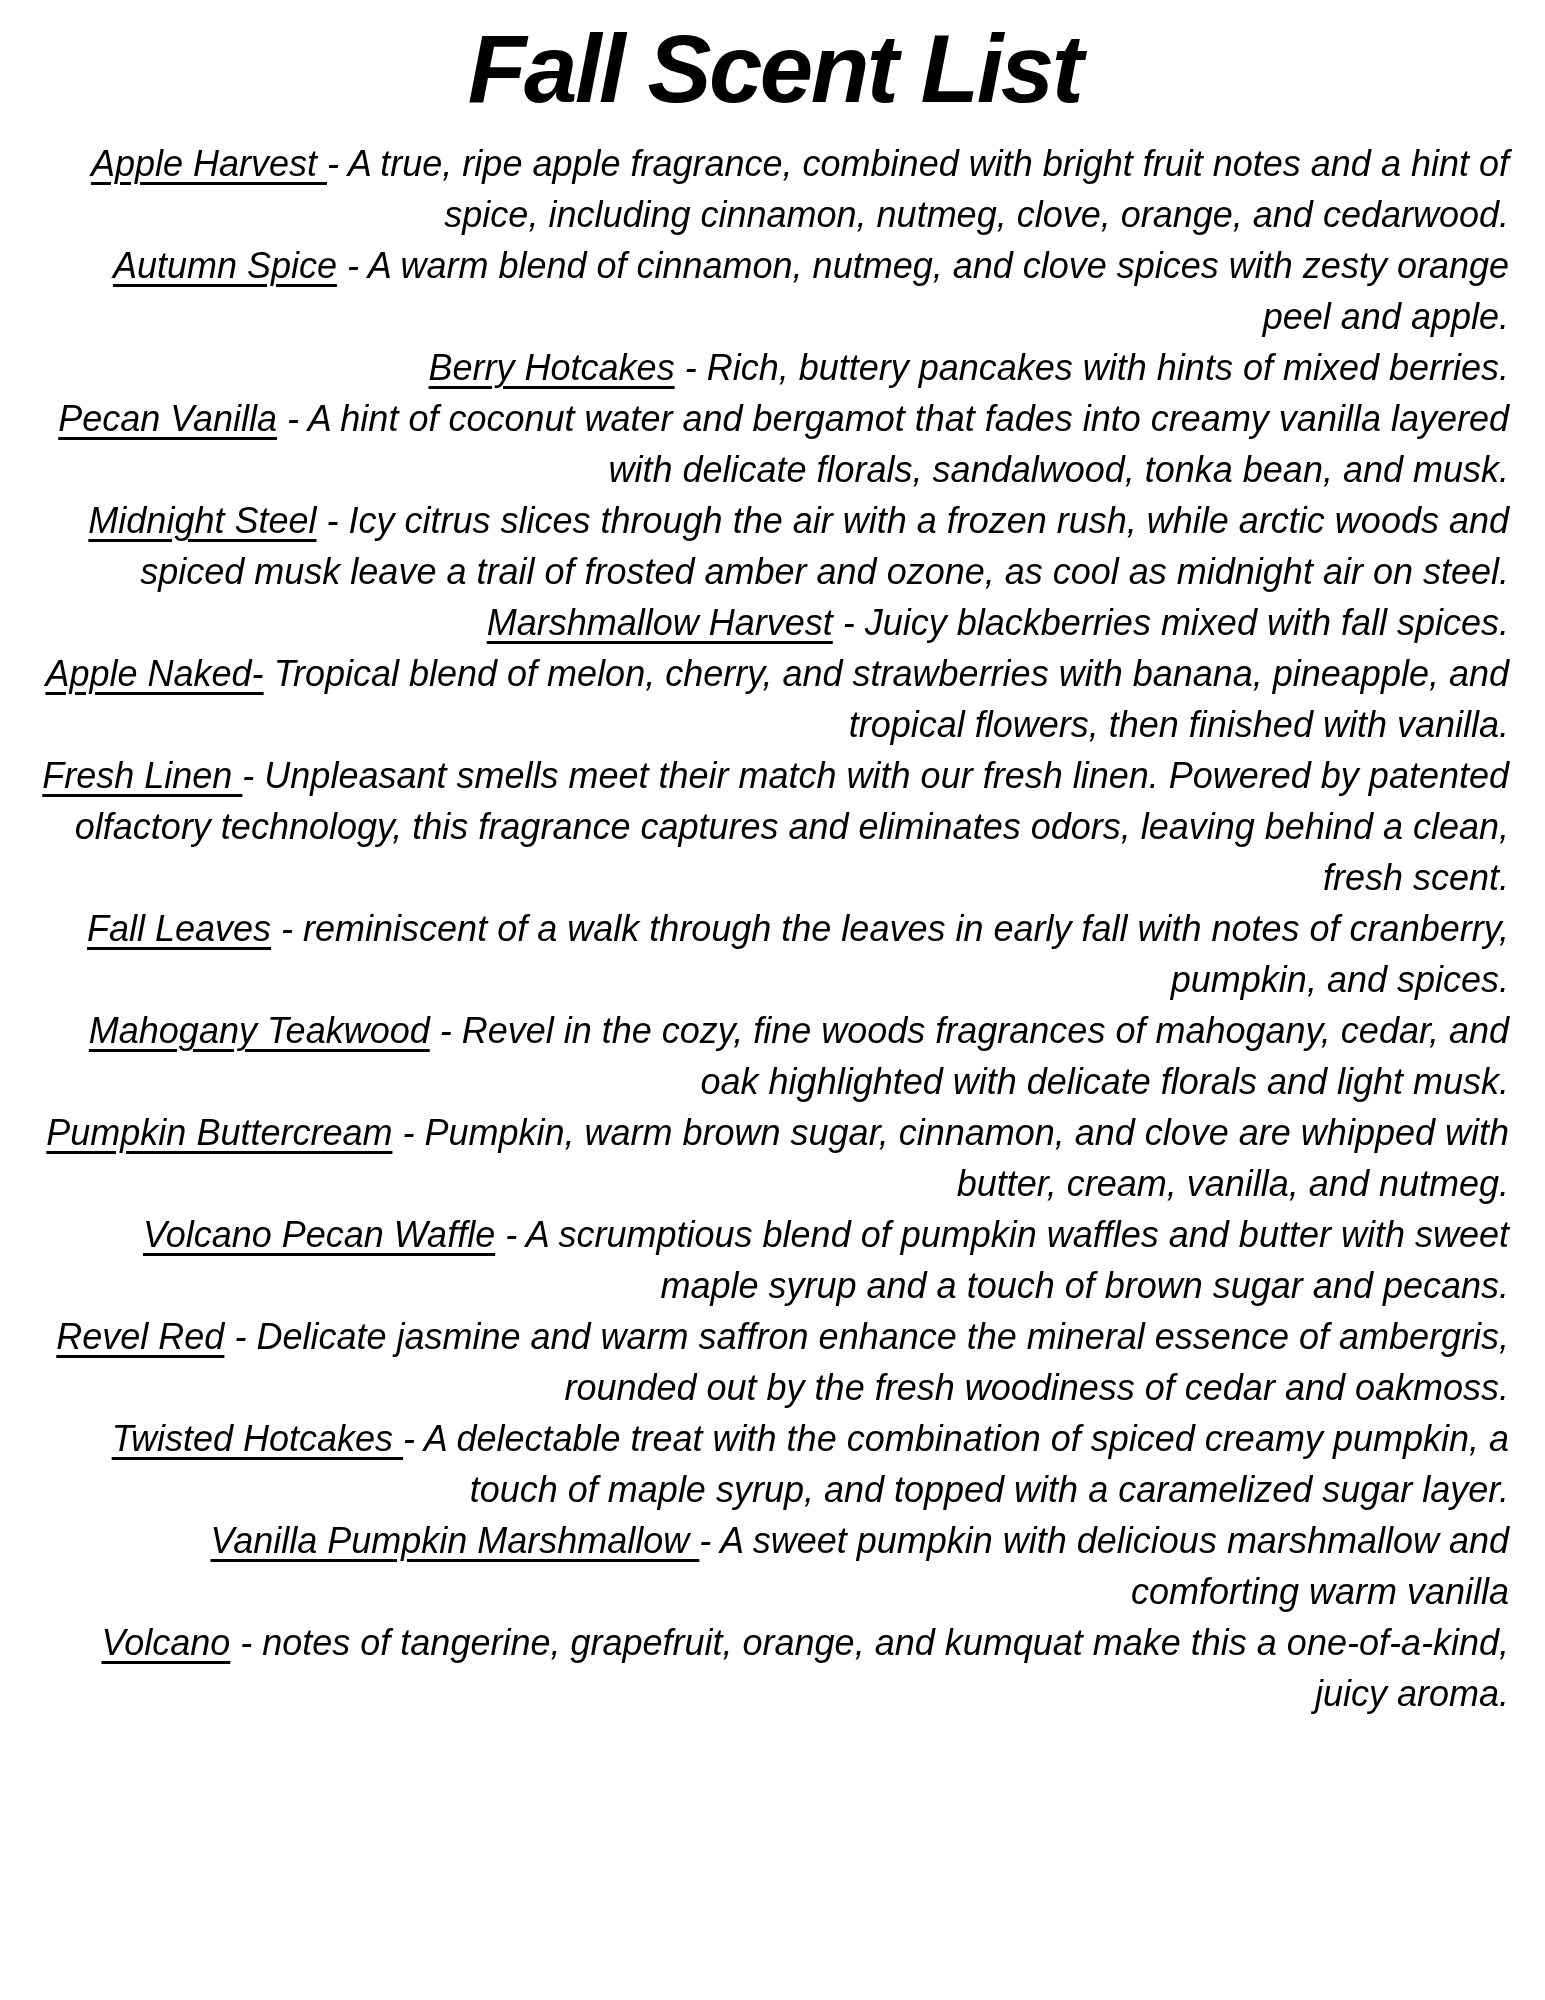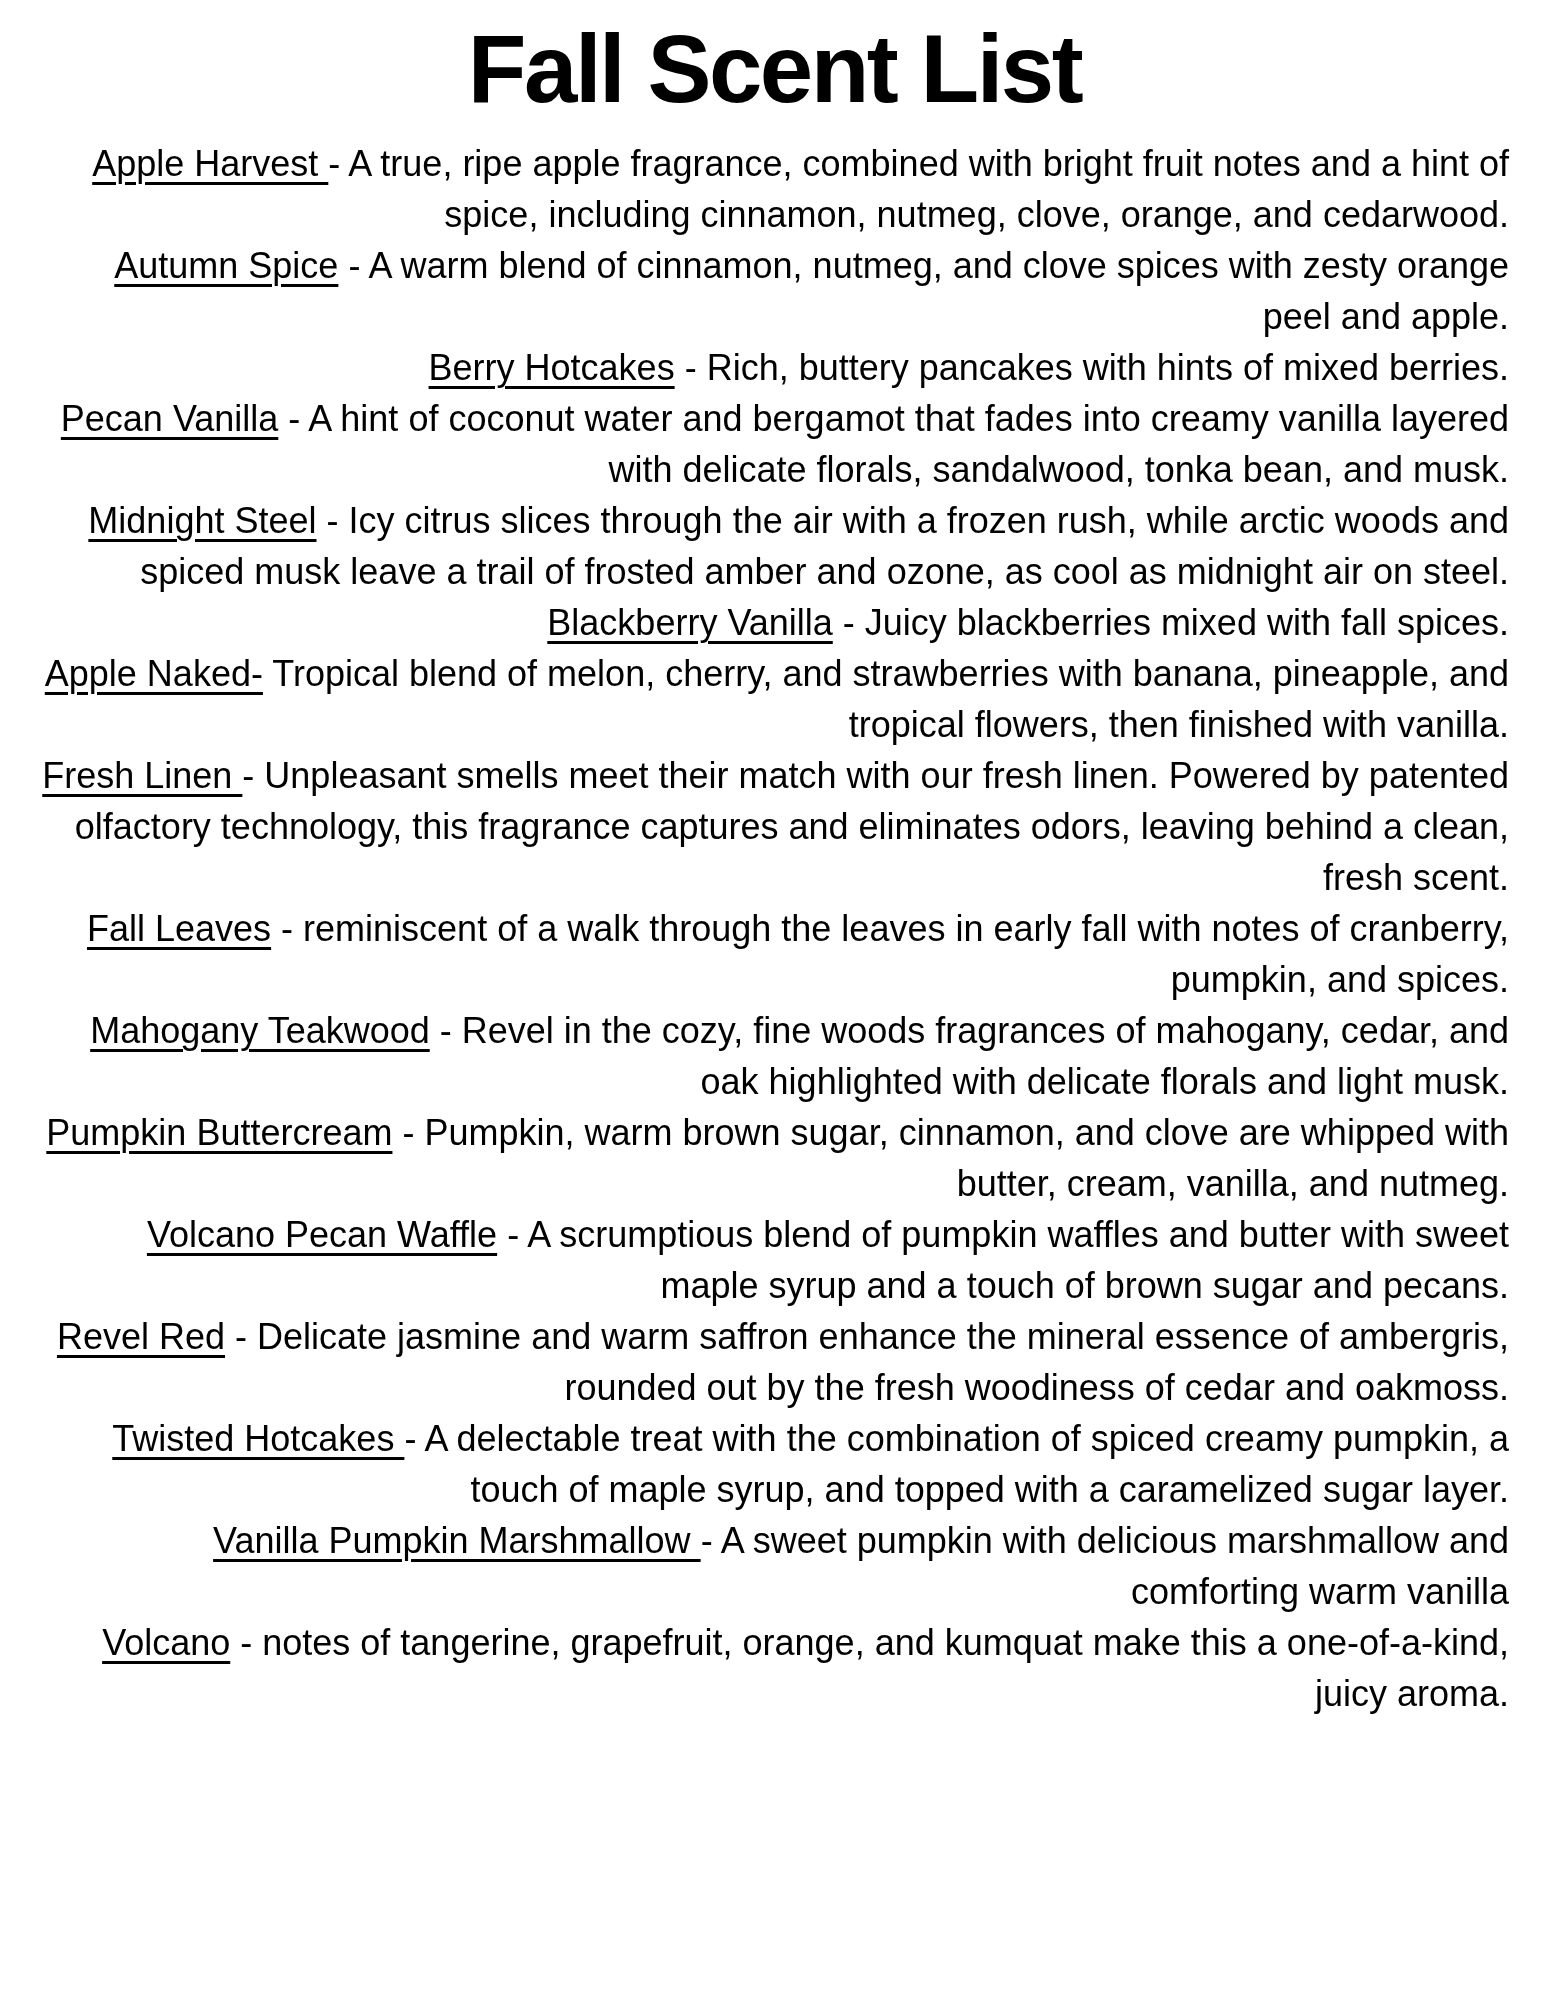--- a/index.html
+++ b/index.html
@@ -11,20 +11,21 @@
     overflow: hidden;
   }
   .page {
     box-sizing: border-box;
     width: 1545px;
     height: 1620px;
     background: #ffffff;
     color: #000000;
     font-family: "Liberation Sans", sans-serif;
     padding: 8px 36px 0 40px;
+    font-style: italic;
   }
   .title {
     margin: 6px 0 14px 0;
     text-align: center;
     font-size: 96px;
     line-height: 1.15;
     font-weight: 900;
     letter-spacing: -2.5px;
     color: #000000;
   }
@@ -49,21 +50,21 @@
 
 <div class="page">
   <h1 class="title">Fall Scent List</h1>
 
   <div class="scent-list">
     <p class="scent"><span class="scent-name">Apple Harvest </span><span>- A true, ripe apple fragrance, combined with bright fruit notes and a hint of spice, including cinnamon, nutmeg, clove, orange, and cedarwood.</span></p>
     <p class="scent"><span class="scent-name">Autumn Spice</span><span> - A warm blend of cinnamon, nutmeg, and clove spices with zesty orange peel and apple.</span></p>
     <p class="scent"><span class="scent-name">Berry Hotcakes</span><span> - Rich, buttery pancakes with hints of mixed berries.</span></p>
     <p class="scent"><span class="scent-name">Pecan Vanilla</span><span> - A hint of coconut water and bergamot that fades into creamy vanilla layered with delicate florals, sandalwood, tonka bean, and musk.</span></p>
     <p class="scent"><span class="scent-name">Midnight Steel</span><span> - Icy citrus slices through the air with a frozen rush, while arctic woods and spiced musk leave a trail of frosted amber and ozone, as cool as midnight air on steel.</span></p>
-    <p class="scent"><span class="scent-name">Blackberry Vanilla</span><span> - Juicy blackberries mixed with fall spices.</span></p>
+    <p class="scent"><span class="scent-name">Marshmallow Harvest</span><span> - Juicy blackberries mixed with fall spices.</span></p>
     <p class="scent"><span class="scent-name">Apple Naked-</span><span> Tropical blend of melon, cherry, and strawberries with banana, pineapple, and tropical flowers, then finished with vanilla.</span></p>
     <p class="scent"><span class="scent-name">Fresh Linen </span><span>- Unpleasant smells meet their match with our fresh linen. Powered by patented olfactory technology, this fragrance captures and eliminates odors, leaving behind a clean, fresh scent.</span></p>
     <p class="scent"><span class="scent-name">Fall Leaves</span><span> - reminiscent of a walk through the leaves in early fall with notes of cranberry, pumpkin, and spices.</span></p>
     <p class="scent"><span class="scent-name">Mahogany Teakwood</span><span> - Revel in the cozy, fine woods fragrances of mahogany, cedar, and oak highlighted with delicate florals and light musk.</span></p>
     <p class="scent"><span class="scent-name">Pumpkin Buttercream</span><span> - Pumpkin, warm brown sugar, cinnamon, and clove are whipped with butter, cream, vanilla, and nutmeg.</span></p>
     <p class="scent"><span class="scent-name">Volcano Pecan Waffle</span><span> - A scrumptious blend of pumpkin waffles and butter with sweet maple syrup and a touch of brown sugar and pecans.</span></p>
     <p class="scent"><span class="scent-name">Revel Red</span><span> - Delicate jasmine and warm saffron enhance the mineral essence of ambergris, rounded out by the fresh woodiness of cedar and oakmoss.</span></p>
     <p class="scent"><span class="scent-name">Twisted Hotcakes </span><span>- A delectable treat with the combination of spiced creamy pumpkin, a touch of maple syrup, and topped with a caramelized sugar layer.</span></p>
     <p class="scent"><span class="scent-name">Vanilla Pumpkin Marshmallow </span><span>- A sweet pumpkin with delicious marshmallow and comforting warm vanilla</span></p>
     <p class="scent"><span class="scent-name">Volcano</span><span> - notes of tangerine, grapefruit, orange, and kumquat make this a one-of-a-kind, juicy aroma.</span></p>

